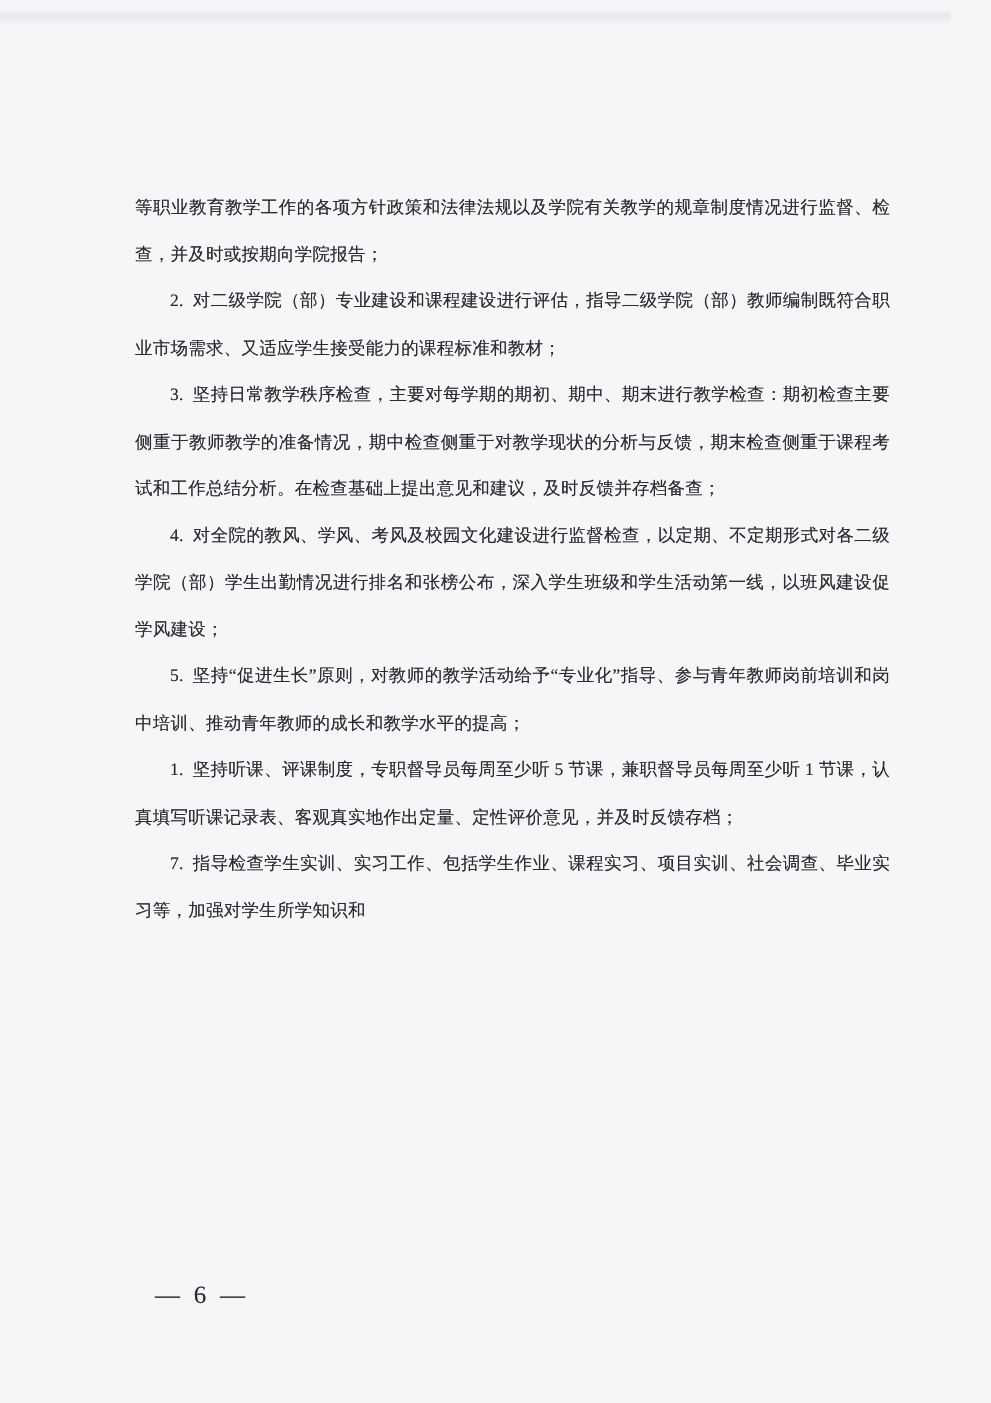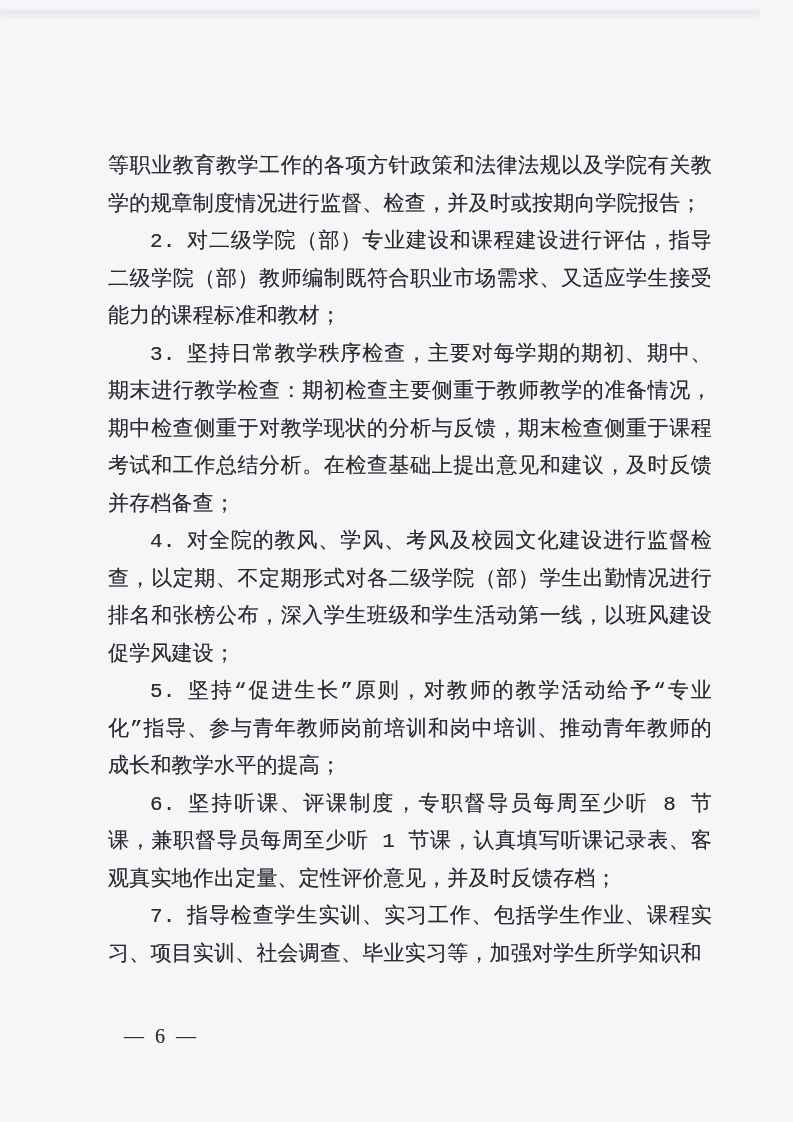--- a/index.html
+++ b/index.html
@@ -26,26 +26,25 @@
       rgba(185, 188, 197, 0.06));
     filter: blur(1.2px);
     pointer-events: none;
   }
   .text-block {
     position: absolute;
     left: 108px;
     top: 148px;
     width: 604px;
     color: var(--ink, #2b2b30);
-    font-size: 21px;
+    font-size: 14px;
     line-height: 37.5px;
     text-align: justify;
     text-shadow: 0 0 0.5px rgba(43, 43, 48, 0.55);
     letter-spacing: 0.2px;
-    font-family: Liberation Mono, monospace;
   }
   .text-block p {
     margin: 0;
     padding: 0;
     text-indent: 2em;
   }
   .text-block p.no-indent {
     text-indent: 0;
   }
   .page-number {
@@ -65,19 +64,19 @@
 <div class="scan-page">
 
   <div class="scan-artifact-top"></div>
 
   <main class="text-block">
     <p class="para no-indent">等职业教育教学工作的各项方针政策和法律法规以及学院有关教学的规章制度情况进行监督、检查，并及时或按期向学院报告；</p>
     <p class="para">2. 对二级学院（部）专业建设和课程建设进行评估，指导二级学院（部）教师编制既符合职业市场需求、又适应学生接受能力的课程标准和教材；</p>
     <p class="para">3. 坚持日常教学秩序检查，主要对每学期的期初、期中、期末进行教学检查：期初检查主要侧重于教师教学的准备情况，期中检查侧重于对教学现状的分析与反馈，期末检查侧重于课程考试和工作总结分析。在检查基础上提出意见和建议，及时反馈并存档备查；</p>
     <p class="para">4. 对全院的教风、学风、考风及校园文化建设进行监督检查，以定期、不定期形式对各二级学院（部）学生出勤情况进行排名和张榜公布，深入学生班级和学生活动第一线，以班风建设促学风建设；</p>
     <p class="para">5. 坚持“促进生长”原则，对教师的教学活动给予“专业化”指导、参与青年教师岗前培训和岗中培训、推动青年教师的成长和教学水平的提高；</p>
-    <p class="para">6. 坚持听课、评课制度，专职督导员每周至少听 8 节课，兼职督导员每周至少听 1 节课，认真填写听课记录表、客观真实地作出定量、定性评价意见，并及时反馈存档；</p>
+    <p class="para">1. 坚持听课、评课制度，专职督导员每周至少听 5 节课，兼职督导员每周至少听 1 节课，认真填写听课记录表、客观真实地作出定量、定性评价意见，并及时反馈存档；</p>
     <p class="para">7. 指导检查学生实训、实习工作、包括学生作业、课程实习、项目实训、社会调查、毕业实习等，加强对学生所学知识和</p>
   </main>
 
   <div class="page-number">— 6 —</div>
 
 </div>
 
 </body></html>

